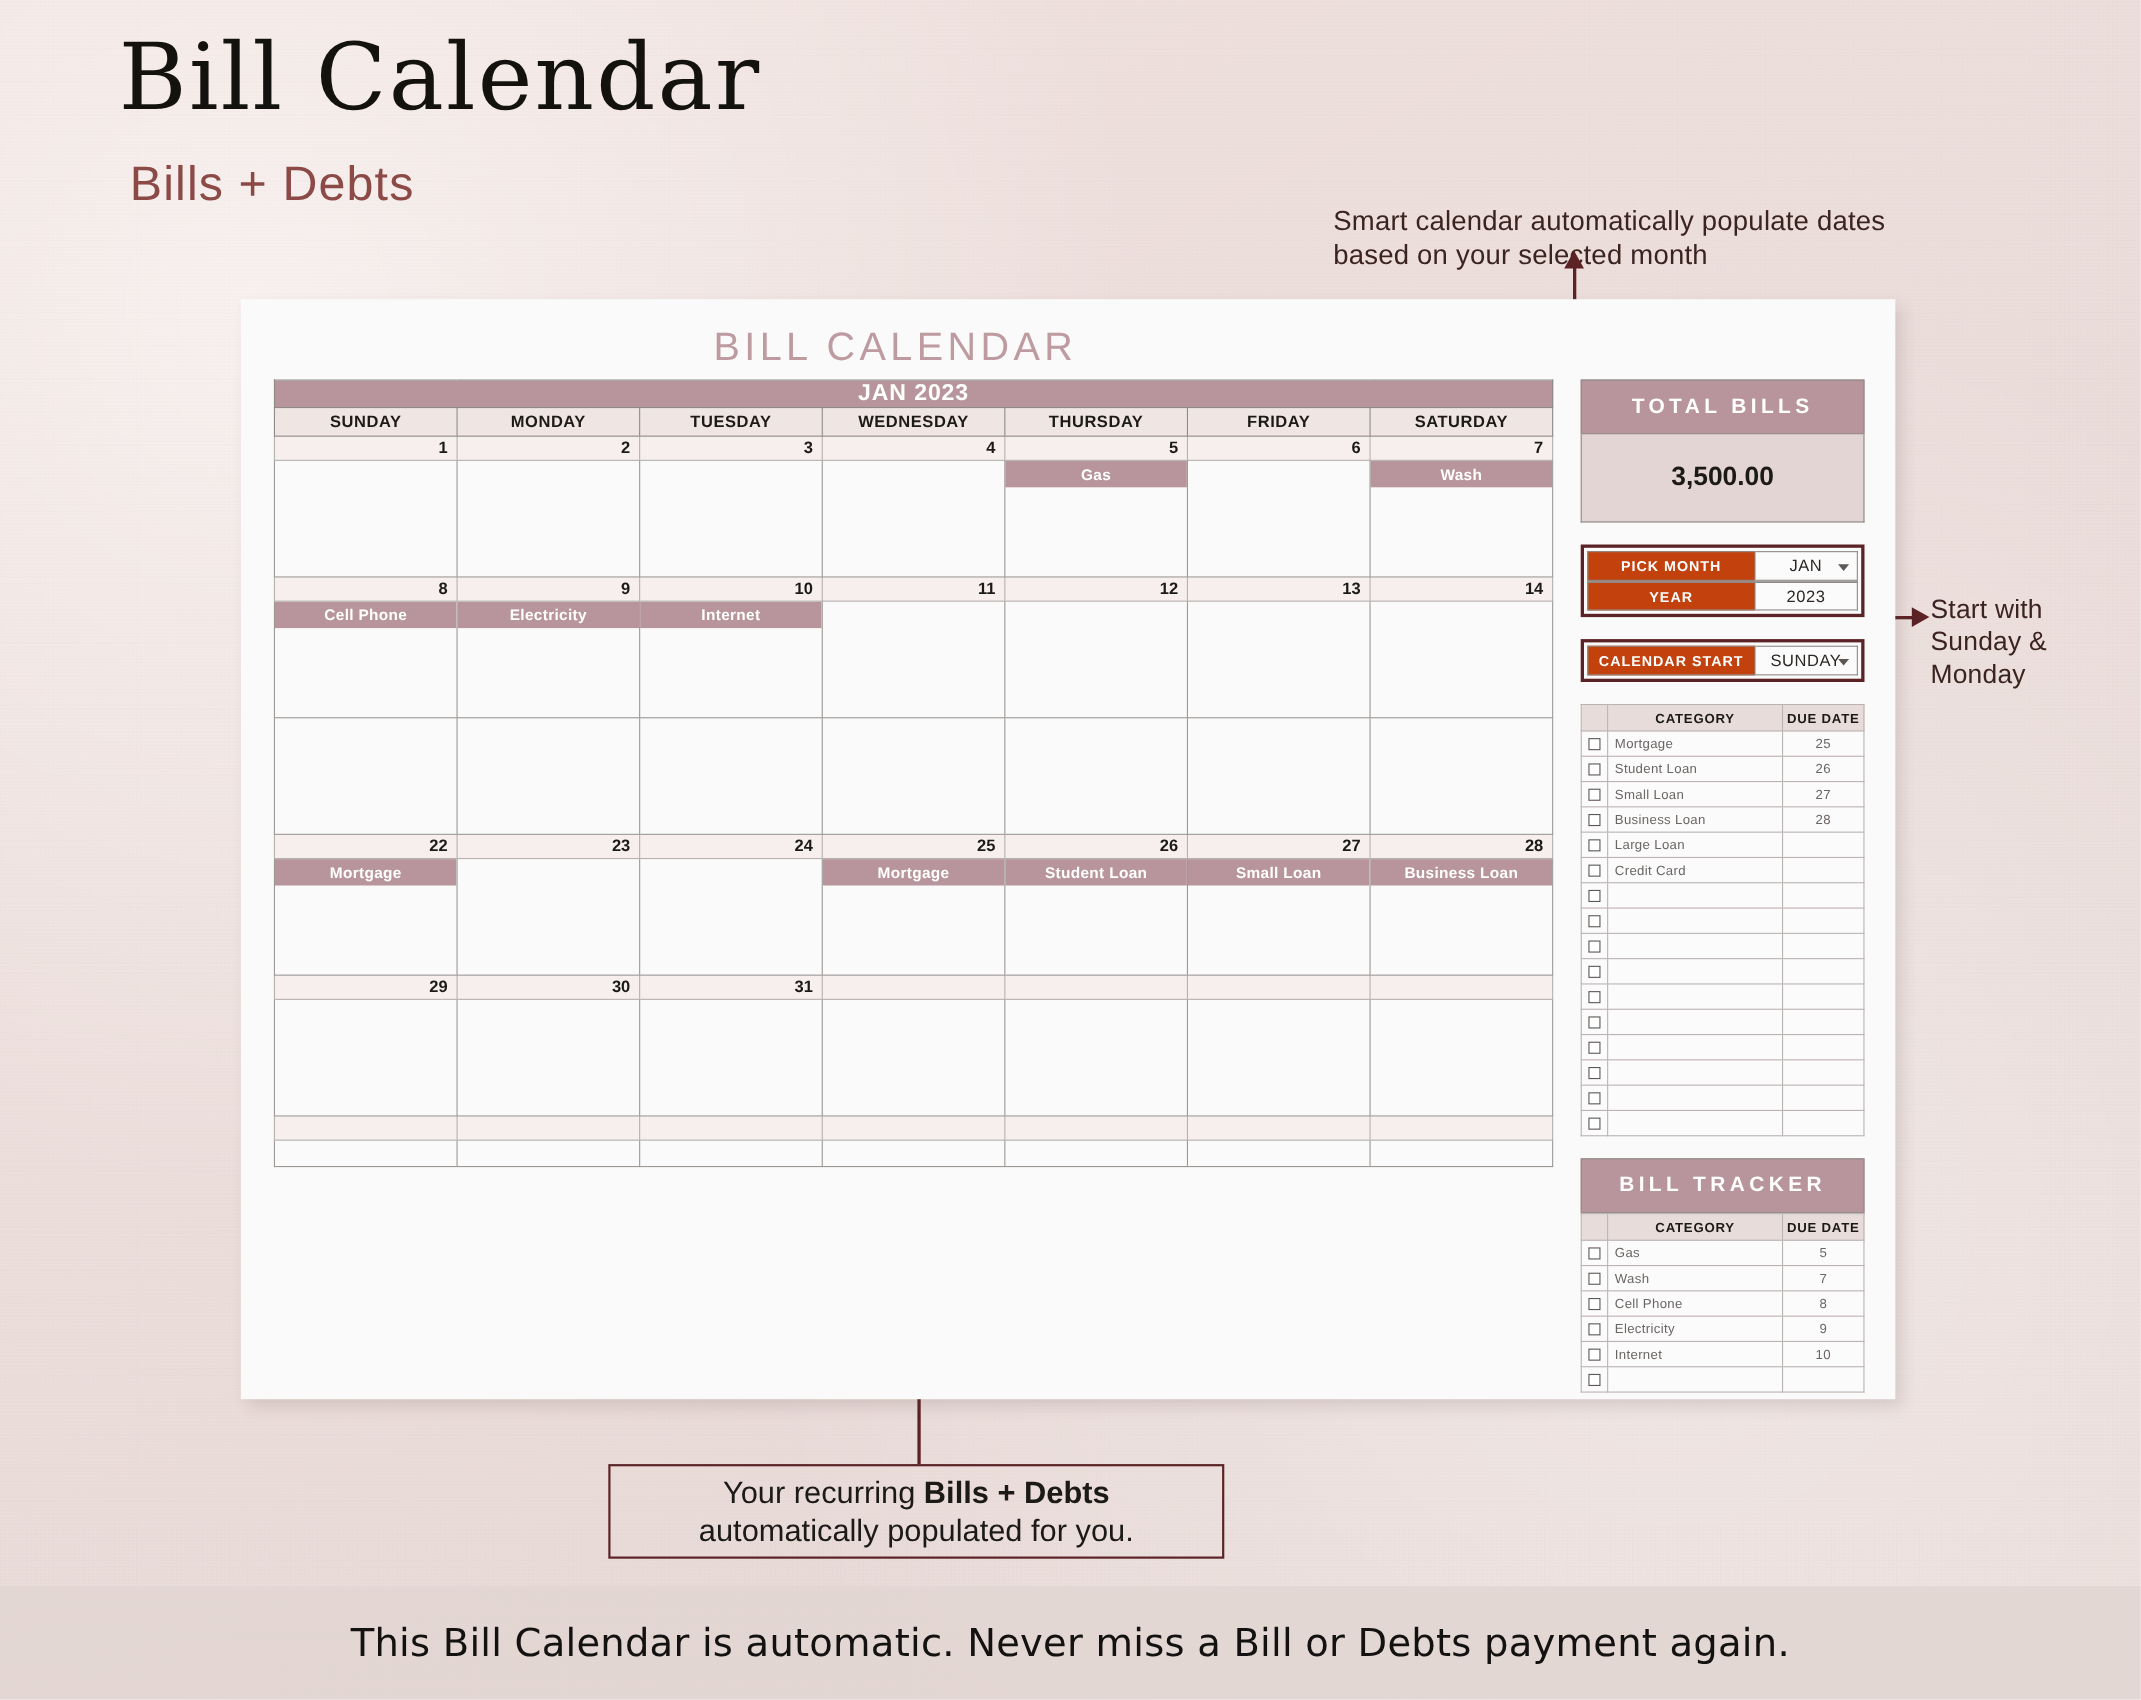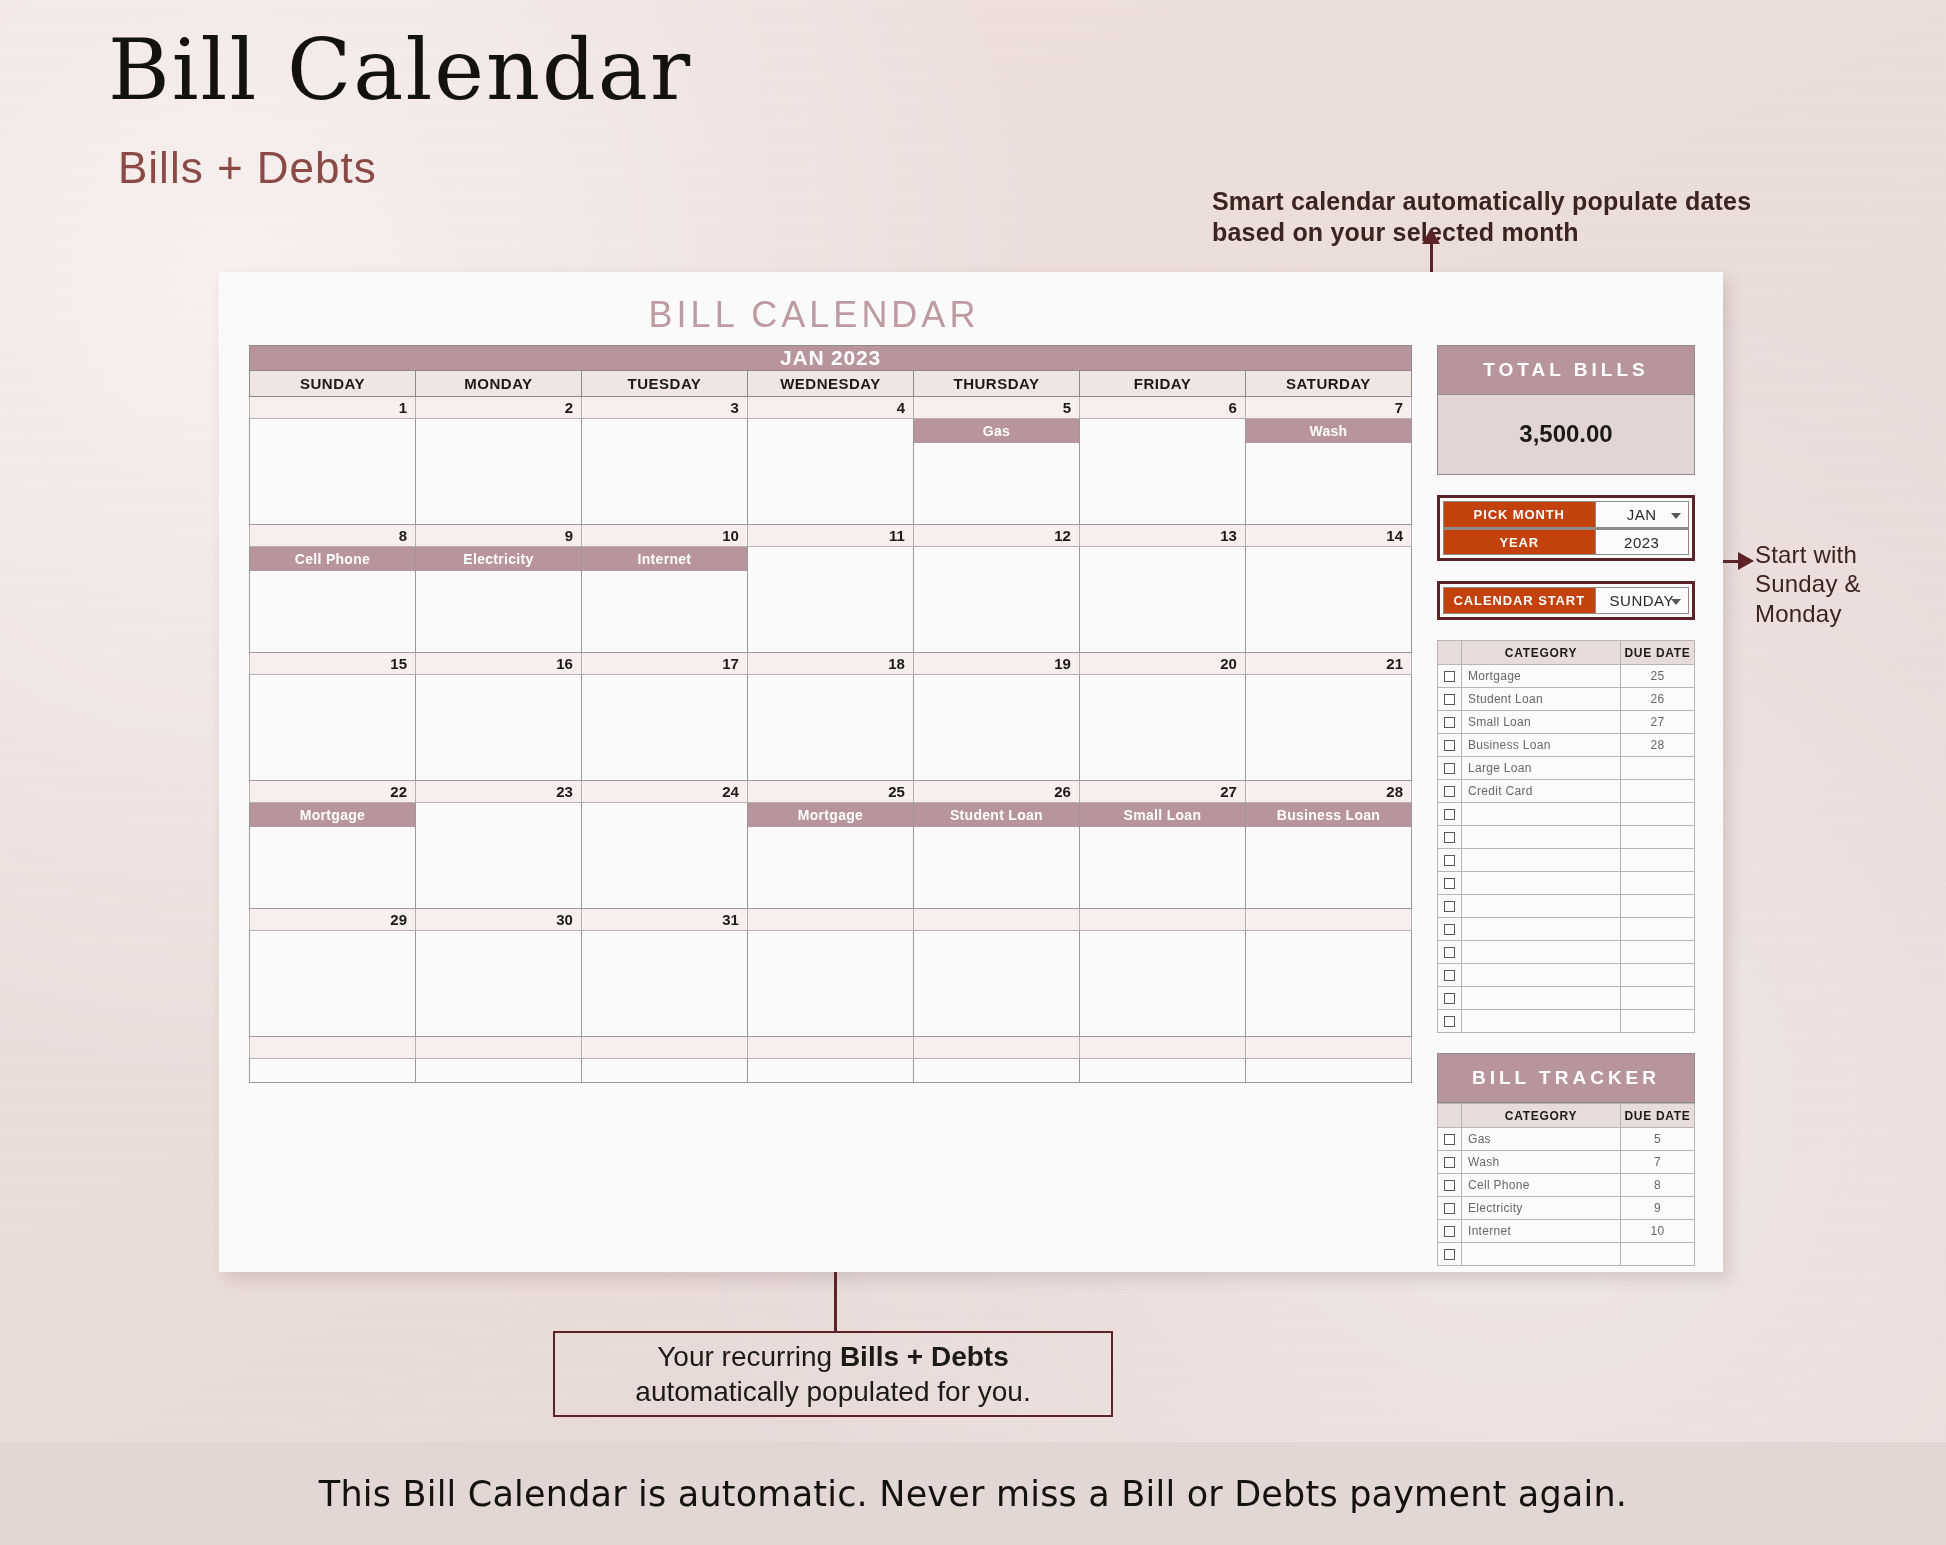--- a/index.html
+++ b/index.html
@@ -60,21 +60,21 @@
 
   
   .anno-text {
     position: absolute;
     color: #3b2420;
     font-size: 25px;
     line-height: 1.22;
     letter-spacing: .2px;
     white-space: pre-line;
   }
-  #anno-top { left: 1212px; top: 186px; font-weight: bold; }
+  #anno-top { left: 1212px; top: 186px; }
   #anno-right { left: 1755px; top: 540px; font-size: 24px; }
 
   .anno-line { position: absolute; background: #5c2327; }
 
   
   #anno-top-vline { left: 1430px; top: 232px; width: 3px; height: 262px; }
   #anno-top-hline { left: 1430px; top: 492px; width: 42px; height: 3px; }
   #anno-top-arrow {
     position: absolute; left: 1422px; top: 228px;
     width: 0; height: 0;
@@ -401,29 +401,20 @@
           <td class="body-cell">
             <span class="event">Electricity</span>
           </td>
           <td class="body-cell">
             <span class="event">Internet</span>
           </td>
           <td class="body-cell"></td>
           <td class="body-cell"></td>
           <td class="body-cell"></td>
           <td class="body-cell"></td>
-        </tr>
-        <tr>
-          <td class="num-cell">15</td>
-          <td class="num-cell">16</td>
-          <td class="num-cell">17</td>
-          <td class="num-cell">18</td>
-          <td class="num-cell">19</td>
-          <td class="num-cell">20</td>
-          <td class="num-cell">21</td>
         </tr>
         <tr>
           <td class="body-cell"></td>
           <td class="body-cell"></td>
           <td class="body-cell"></td>
           <td class="body-cell"></td>
           <td class="body-cell"></td>
           <td class="body-cell"></td>
           <td class="body-cell"></td>
         </tr>

